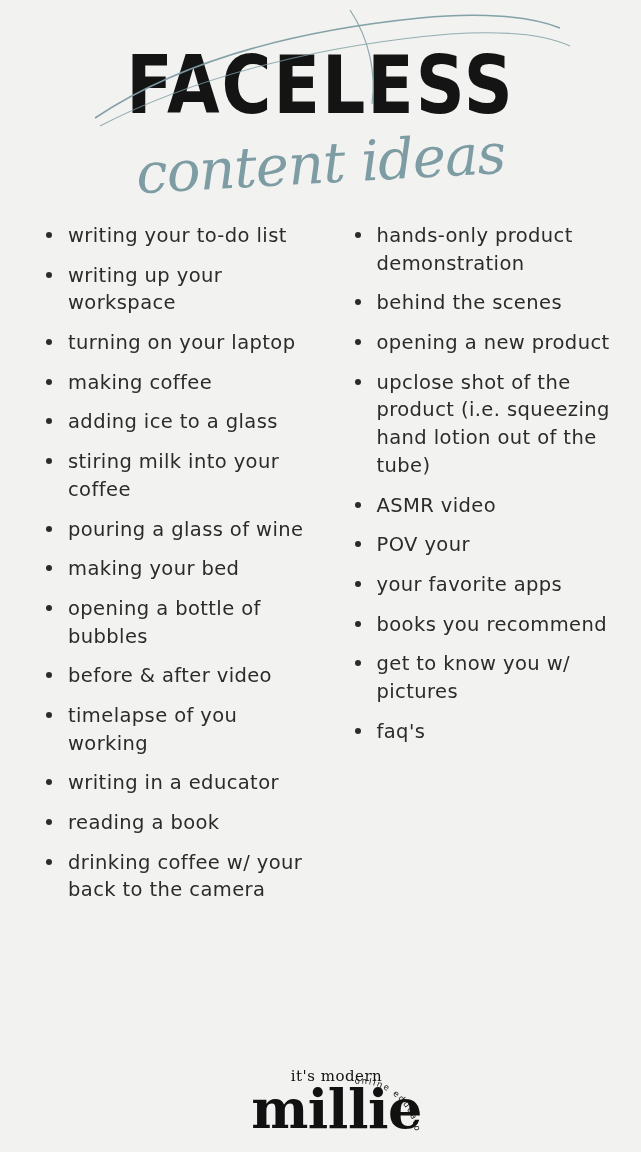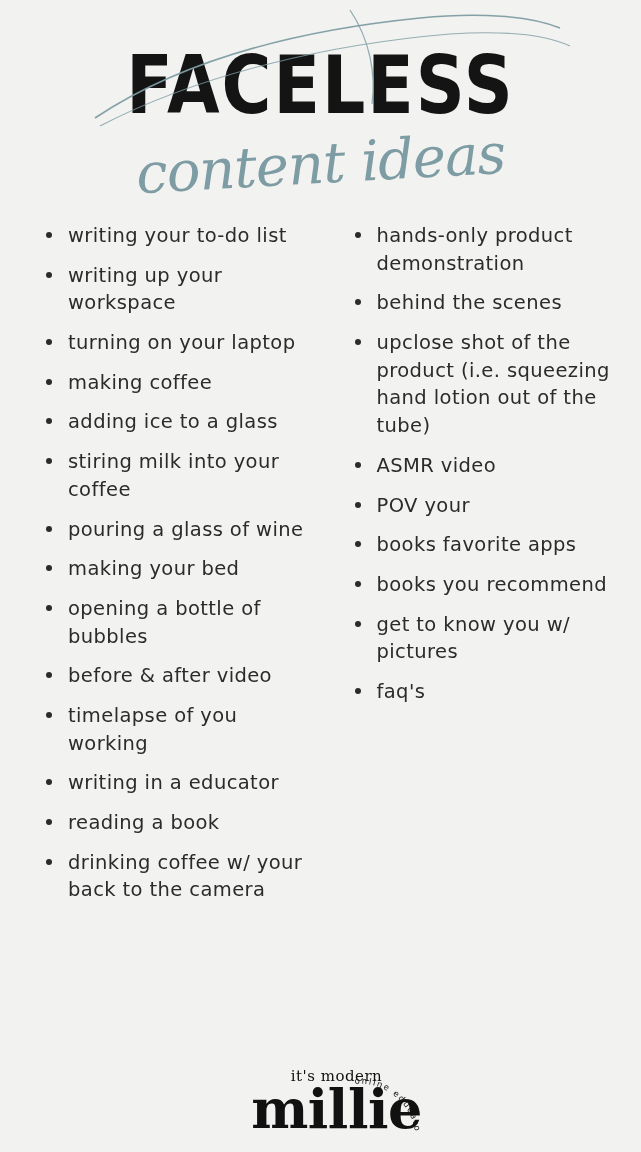--- a/index.html
+++ b/index.html
@@ -180,24 +180,25 @@
         <li>writing in a educator</li>
         <li>reading a book</li>
         <li>drinking coffee w/ your back to the camera</li>
       </ul>
     </div>
 
     <div class="col right">
       <ul class="ideas">
         <li>hands-only product demonstration</li>
         <li>behind the scenes</li>
+        <li>opening a new product</li>
         <li>upclose shot of the product (i.e. squeezing hand lotion out of the tube)</li>
         <li>ASMR video</li>
         <li>POV your</li>
-        <li>books favorite apps</li>
+        <li>your favorite apps</li>
         <li>books you recommend</li>
         <li>get to know you w/ pictures</li>
         <li>faq's</li>
       </ul>
     </div>
   </div>
 
   <div class="footer">
     <div class="footer-top">it's modern</div>
     <div class="footer-main">millie</div>

